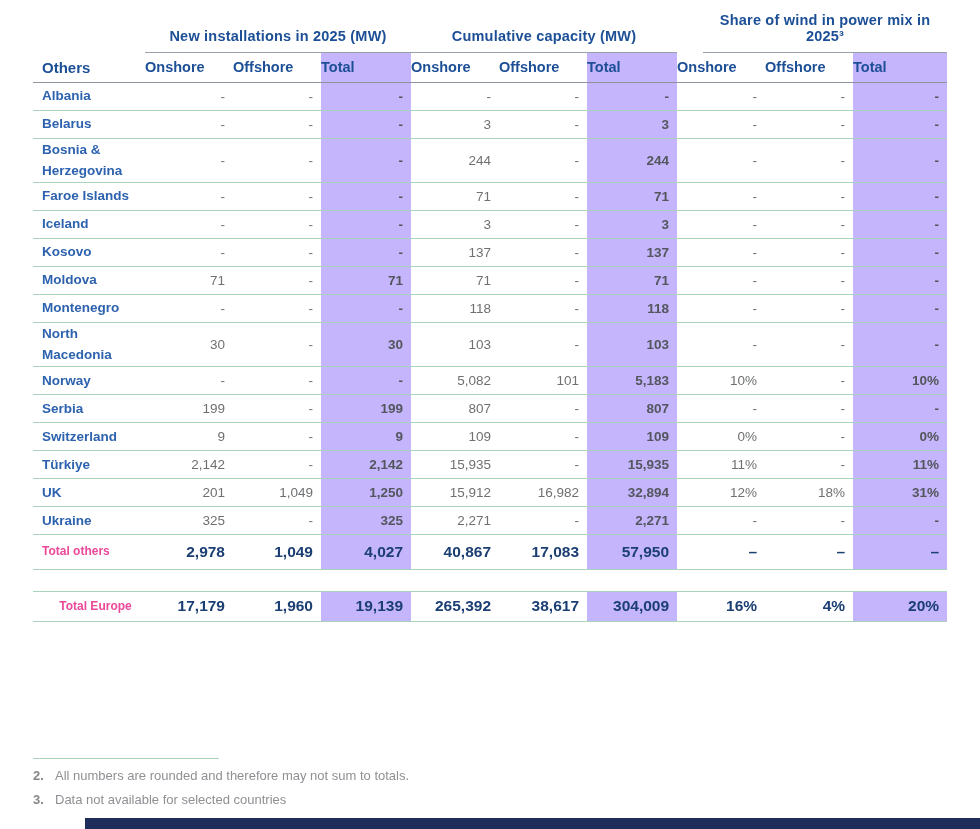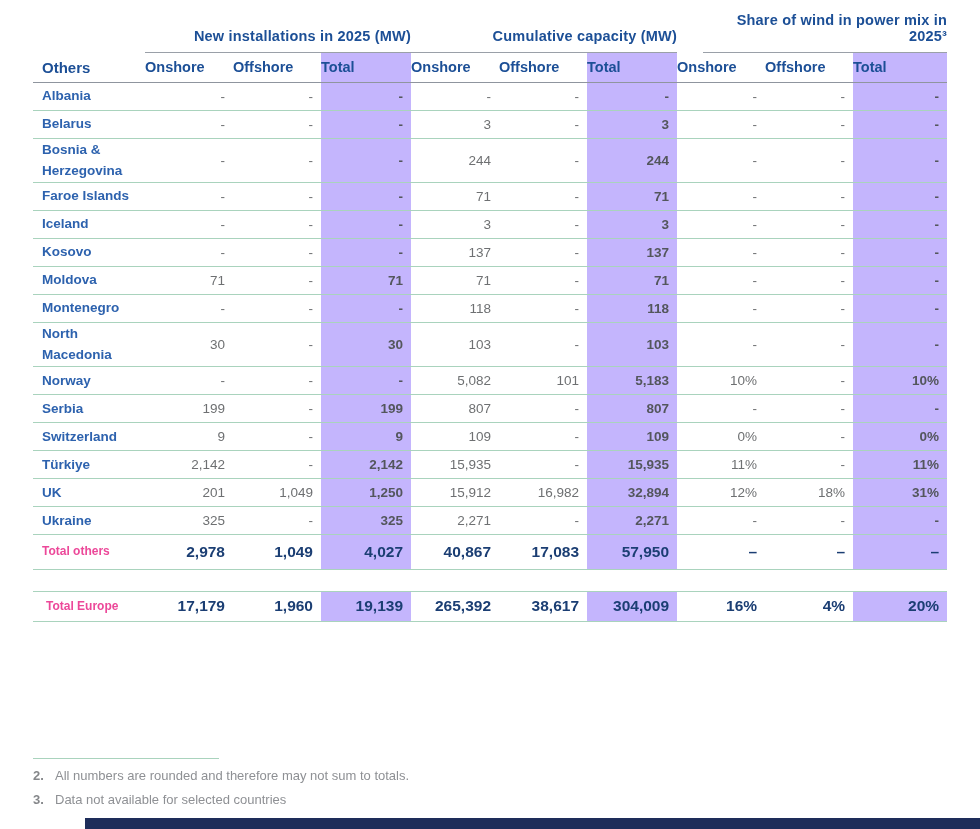--- a/index.html
+++ b/index.html
@@ -24,21 +24,21 @@
   }
   th, td { padding: 0 8px 0 0; font-weight: normal; }
 
   
   .group-row { height: 36px; vertical-align: bottom; }
   .group-row th { padding: 0; }
   .gt {
     color: #1c4f96;
     font-size: 14.5px;
     font-weight: 600;
-    text-align: right;
+    text-align: center;
     letter-spacing: 0.2px;
     padding-bottom: 8px;
     border-bottom: 1px solid #9aa0a8;
   }
   .gt.gap { margin-left: 26px; }
 
   
   .subhead { height: 29px; }
   .subhead th {
     color: #1c4f96;
@@ -87,21 +87,21 @@
     color: #ec4899;
     font-size: 12px;
   }
   tr.spacer { height: 22px; }
   tr.spacer td { border: none; background: transparent; }
   tr.t-europe { height: 30px; }
   tr.t-europe td {
     border-top: 1px solid #a9d3bd;
     border-bottom: 1px solid #a9d3bd;
   }
-  tr.t-europe td.country { padding-left: 13px; }
+  tr.t-europe td.country { padding-left: 13px; text-align: center; }
 
   
   .footnotes {
     position: absolute;
     left: 33px;
     top: 758px;
     font-size: 13px;
     color: #8e9094;
   }
   .fn-rule {

